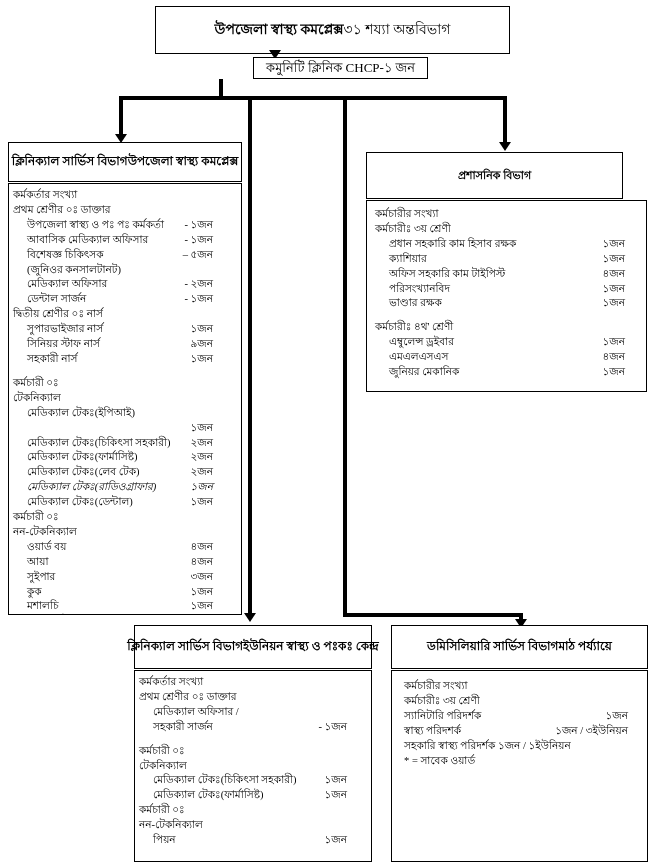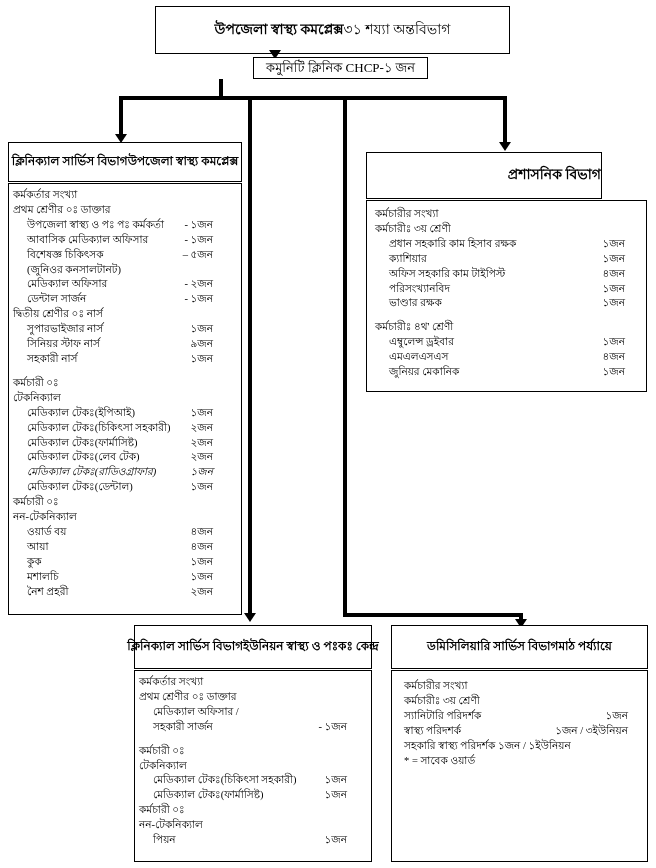--- a/index.html
+++ b/index.html
@@ -160,21 +160,21 @@
           <span class="lbl">সহকারী নার্স</span>
           <span class="val" style="margin-left: auto;">১জন</span>
         </div>
         <div class="row ind0 spacer"></div>
         <div class="row ind0">
           <span class="lbl">কর্মচারী ০ঃ</span>
         </div>
         <div class="row ind0">
           <span class="lbl">টেকনিক্যাল</span>
         </div>
-        <div class="row ind1" style="width: 186px; justify-content: flex-start;">
+        <div class="row ind1" style="width: 186px; justify-content: flex-start; flex-direction: column;">
           <span class="lbl">মেডিক্যাল টেকঃ(ইপিআই)</span>
           <span class="val" style="margin-left: auto;">১জন</span>
         </div>
         <div class="row ind1" style="width: 186px; justify-content: space-between;">
           <span class="lbl">মেডিক্যাল টেকঃ(চিকিৎসা সহকারী)</span>
           <span class="val" style="margin-left: auto;">২জন</span>
         </div>
         <div class="row ind1" style="width: 186px; justify-content: space-between;">
           <span class="lbl">মেডিক্যাল টেকঃ(ফার্মাসিষ্ট)</span>
           <span class="val" style="margin-left: auto;">২জন</span>
@@ -198,36 +198,40 @@
           <span class="lbl">নন-টেকনিক্যাল</span>
         </div>
         <div class="row ind1" style="width: 186px; justify-content: space-between;">
           <span class="lbl">ওয়ার্ড বয়</span>
           <span class="val" style="margin-left: auto;">৪জন</span>
         </div>
         <div class="row ind1" style="width: 186px; justify-content: space-between;">
           <span class="lbl">আয়া</span>
           <span class="val" style="margin-left: auto;">৪জন</span>
         </div>
+        <div class="row ind1" style="width: 186px; justify-content: space-between;">
+          <span class="lbl">সুইপার</span>
+          <span class="val" style="margin-left: auto;">৩জন</span>
+        </div>
         <div class="row ind1" style="width: 186px; justify-content: space-between; gap: 24px;">
           <span class="lbl">কুক</span>
           <span class="val" style="margin-left: auto;">১জন</span>
         </div>
         <div class="row ind1" style="width: 186px; justify-content: space-between;">
           <span class="lbl">মশালচি</span>
           <span class="val" style="margin-left: auto;">১জন</span>
         </div>
         <div class="row ind1" style="width: 186px; justify-content: space-between;">
           <span class="lbl">নৈশ প্রহরী</span>
           <span class="val" style="margin-left: auto;">২জন</span>
         </div>
       </div>
   </div>
 
-  <div class="hdr" style="left:366px; top:152px; width:236px; height:47px; font-size:14px; font-weight:bold;justify-content:flex-end;">
+  <div class="hdr" style="left:366px; top:152px; width:257px; height:47px; font-size:11px; font-weight:bold;">
     <div class="line">প্রশাসনিক বিভাগ</div>
   </div>
   <div class="body-box" style="left:366px; top:200px; width:281px; height:192px;">
     <div class="rows" style="font-size:10.5px; padding-top:6px; padding-left:8px;">
         <div class="row ind0">
           <span class="lbl">কর্মচারীর সংখ্যা</span>
         </div>
         <div class="row ind0">
           <span class="lbl">কর্মচারীঃ ৩য় শ্রেণী</span>
         </div>

